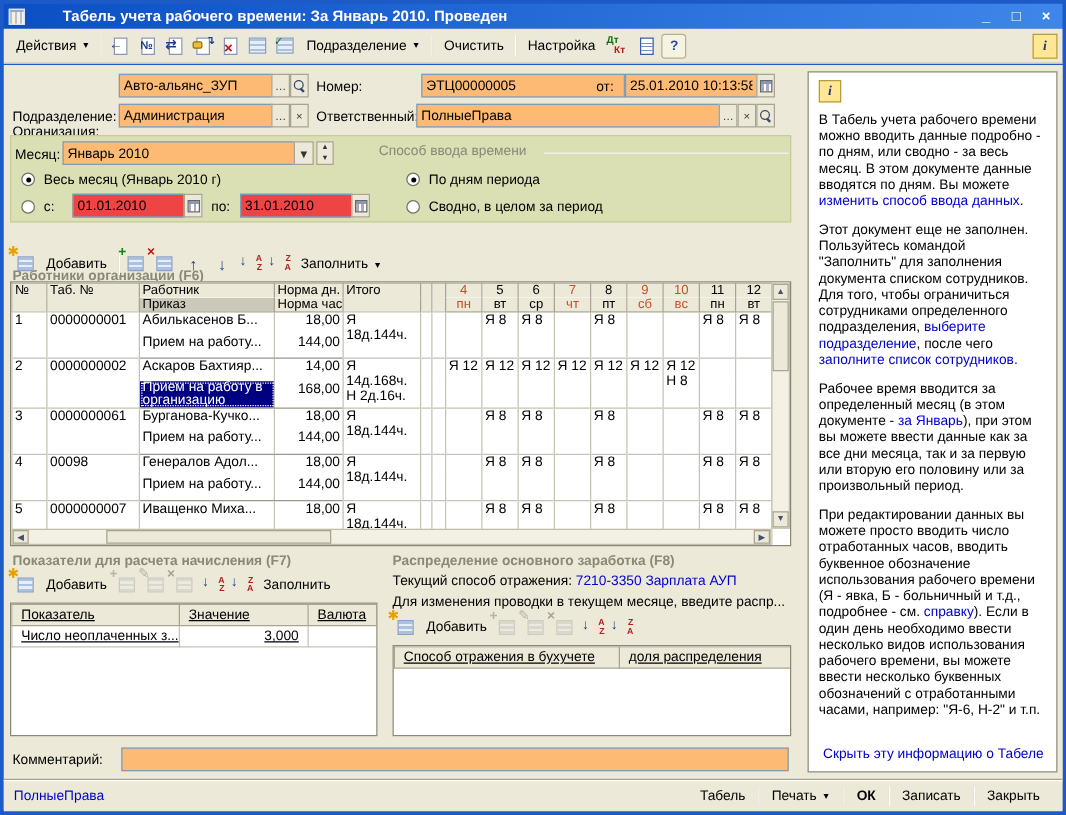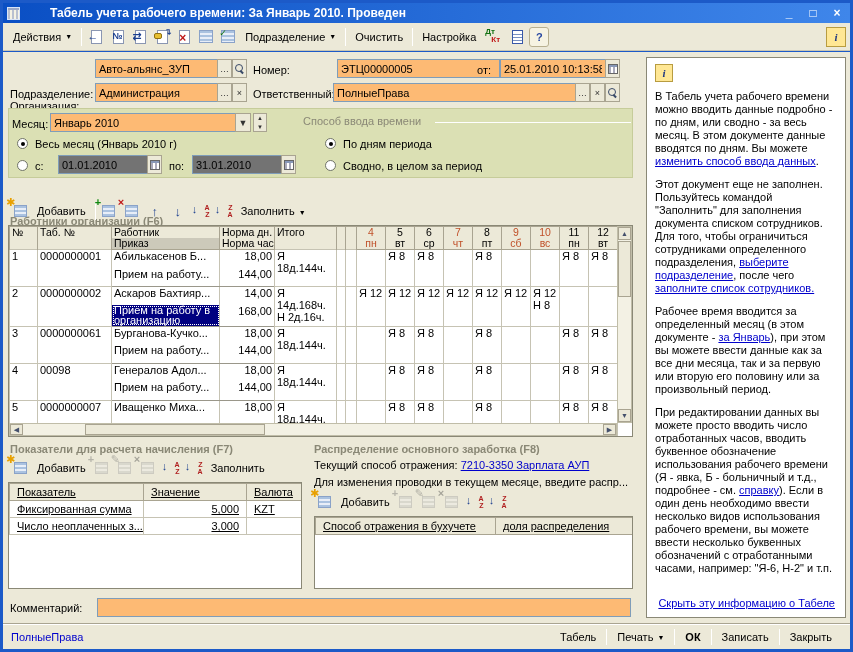--- a/index.html
+++ b/index.html
@@ -43,21 +43,21 @@
   .mag::before{content:"";position:absolute;left:0;top:0;width:6px;height:6px;border:1.5px solid #3a4a68;border-radius:50%;}
   .mag::after{content:"";position:absolute;left:6px;top:6px;width:4px;height:1.5px;background:#3a4a68;transform:rotate(45deg);transform-origin:0 0;}
   .cal{position:relative;width:10px;height:10px;border:1px solid #666;background:#fff;
     background-image:linear-gradient(#8898b8 2px,transparent 2px),
       repeating-linear-gradient(to right,#aab 0 2px,transparent 2px 4px);}
   .gp{position:absolute;left:5px;top:108px;width:625px;height:70px;background:var(--green);border:1px solid #c6cc9a;}
   .radio{position:absolute;width:11px;height:11px;border-radius:50%;background:#fff;border:1px solid #707468;}
   .radio.on::after{content:"";position:absolute;left:2.5px;top:2.5px;width:4px;height:4px;border-radius:50%;background:#000;}
   .grp-title{color:#8a8876;font-weight:normal;}
   .grp-line{position:absolute;height:1px;background:#c0bda8;border-bottom:1px solid #fff;}
-  .fld.greenbg{background:#737373;}
+  .fld.greenbg{background:#ef4444;}
   
   .sect{position:absolute;color:#8a8876;font-weight:bold;white-space:nowrap;}
   
   .ltb{position:absolute;display:flex;align-items:center;height:22px;}
   .ltb .ic{position:relative;width:20px;height:18px;margin-right:3px;display:flex;align-items:center;justify-content:center;}
   .bars{position:relative;width:13px;height:12px;
     background:repeating-linear-gradient(#aac2e0 0 2px,#e8eef8 2px 4px);border:1px solid #8aa2c8;}
   .mark{position:absolute;left:-4px;top:-5px;font-weight:bold;font-size:11px;line-height:1;}
   .ltb .label{margin:0 6px 0 4px;white-space:nowrap;}
   .arr{font-weight:bold;color:#1b3f8f;font-size:13px;}
@@ -89,21 +89,21 @@
   .sb .btn,.sb .thumb{position:absolute;background:#ece9d8;border:1px solid #a9a491;
     display:flex;align-items:center;justify-content:center;font-size:7px;color:#44506c;}
   
   .stbl-frame{position:absolute;background:#fff;border:1px solid #8a8876;overflow:hidden;}
   table.stbl{border-collapse:collapse;table-layout:fixed;width:100%;}
   .stbl th,.stbl td{border:1px solid #a9a491;padding:1px 7px;text-align:left;font-weight:normal;
     font-size:11px;white-space:nowrap;overflow:hidden;height:17px;text-decoration:underline;}
   .stbl th{background:#ece9d8;}
   .stbl td{border-color:#c6c3b3;}
   .stbl td.num{text-align:right;}
-  .link{color:var(--link);text-decoration:underline;cursor:pointer;}
+  .link{color:var(--link);cursor:pointer;}
   
   .help-outer{position:absolute;left:633px;top:0;right:0;bottom:0;background:#ece9d8;}
   .help-box{position:absolute;left:643px;top:5px;width:200px;height:561px;background:#fff;
     border:1px solid #8a8876;padding:6px 8px;overflow:hidden;}
   .help-box p{margin:0 0 10px 0;line-height:13px;}
   .help-ic{width:18px;height:18px;border:1px solid #b89c40;background:#ffe794;
     display:flex;align-items:center;justify-content:center;margin-bottom:8px;
     font-family:"Liberation Serif","DejaVu Serif",serif;font-style:italic;font-weight:bold;color:#203880;}
   .hide-link{position:absolute;right:10px;bottom:8px;}
   
@@ -515,25 +515,20 @@
           </colgroup>
           <thead>
             <tr>
               <th>Показатель</th>
               <th>Значение</th>
               <th>Валюта</th>
             </tr>
           </thead>
           <tbody>
             <tr>
-              <td>Фиксированная сумма</td>
-              <td class="num">5,000</td>
-              <td>KZT</td>
-            </tr>
-            <tr>
               <td>Число неоплаченных з...</td>
               <td class="num">3,000</td>
               <td></td>
             </tr>
           </tbody>
         </table>
     </div>
 
     <span class="sect" style="left:311px;top:391px;">Распределение основного заработка (F8)</span>
     <span class="lbl" style="left:311px;top:407px;"><span>Текущий способ отражения:</span>

